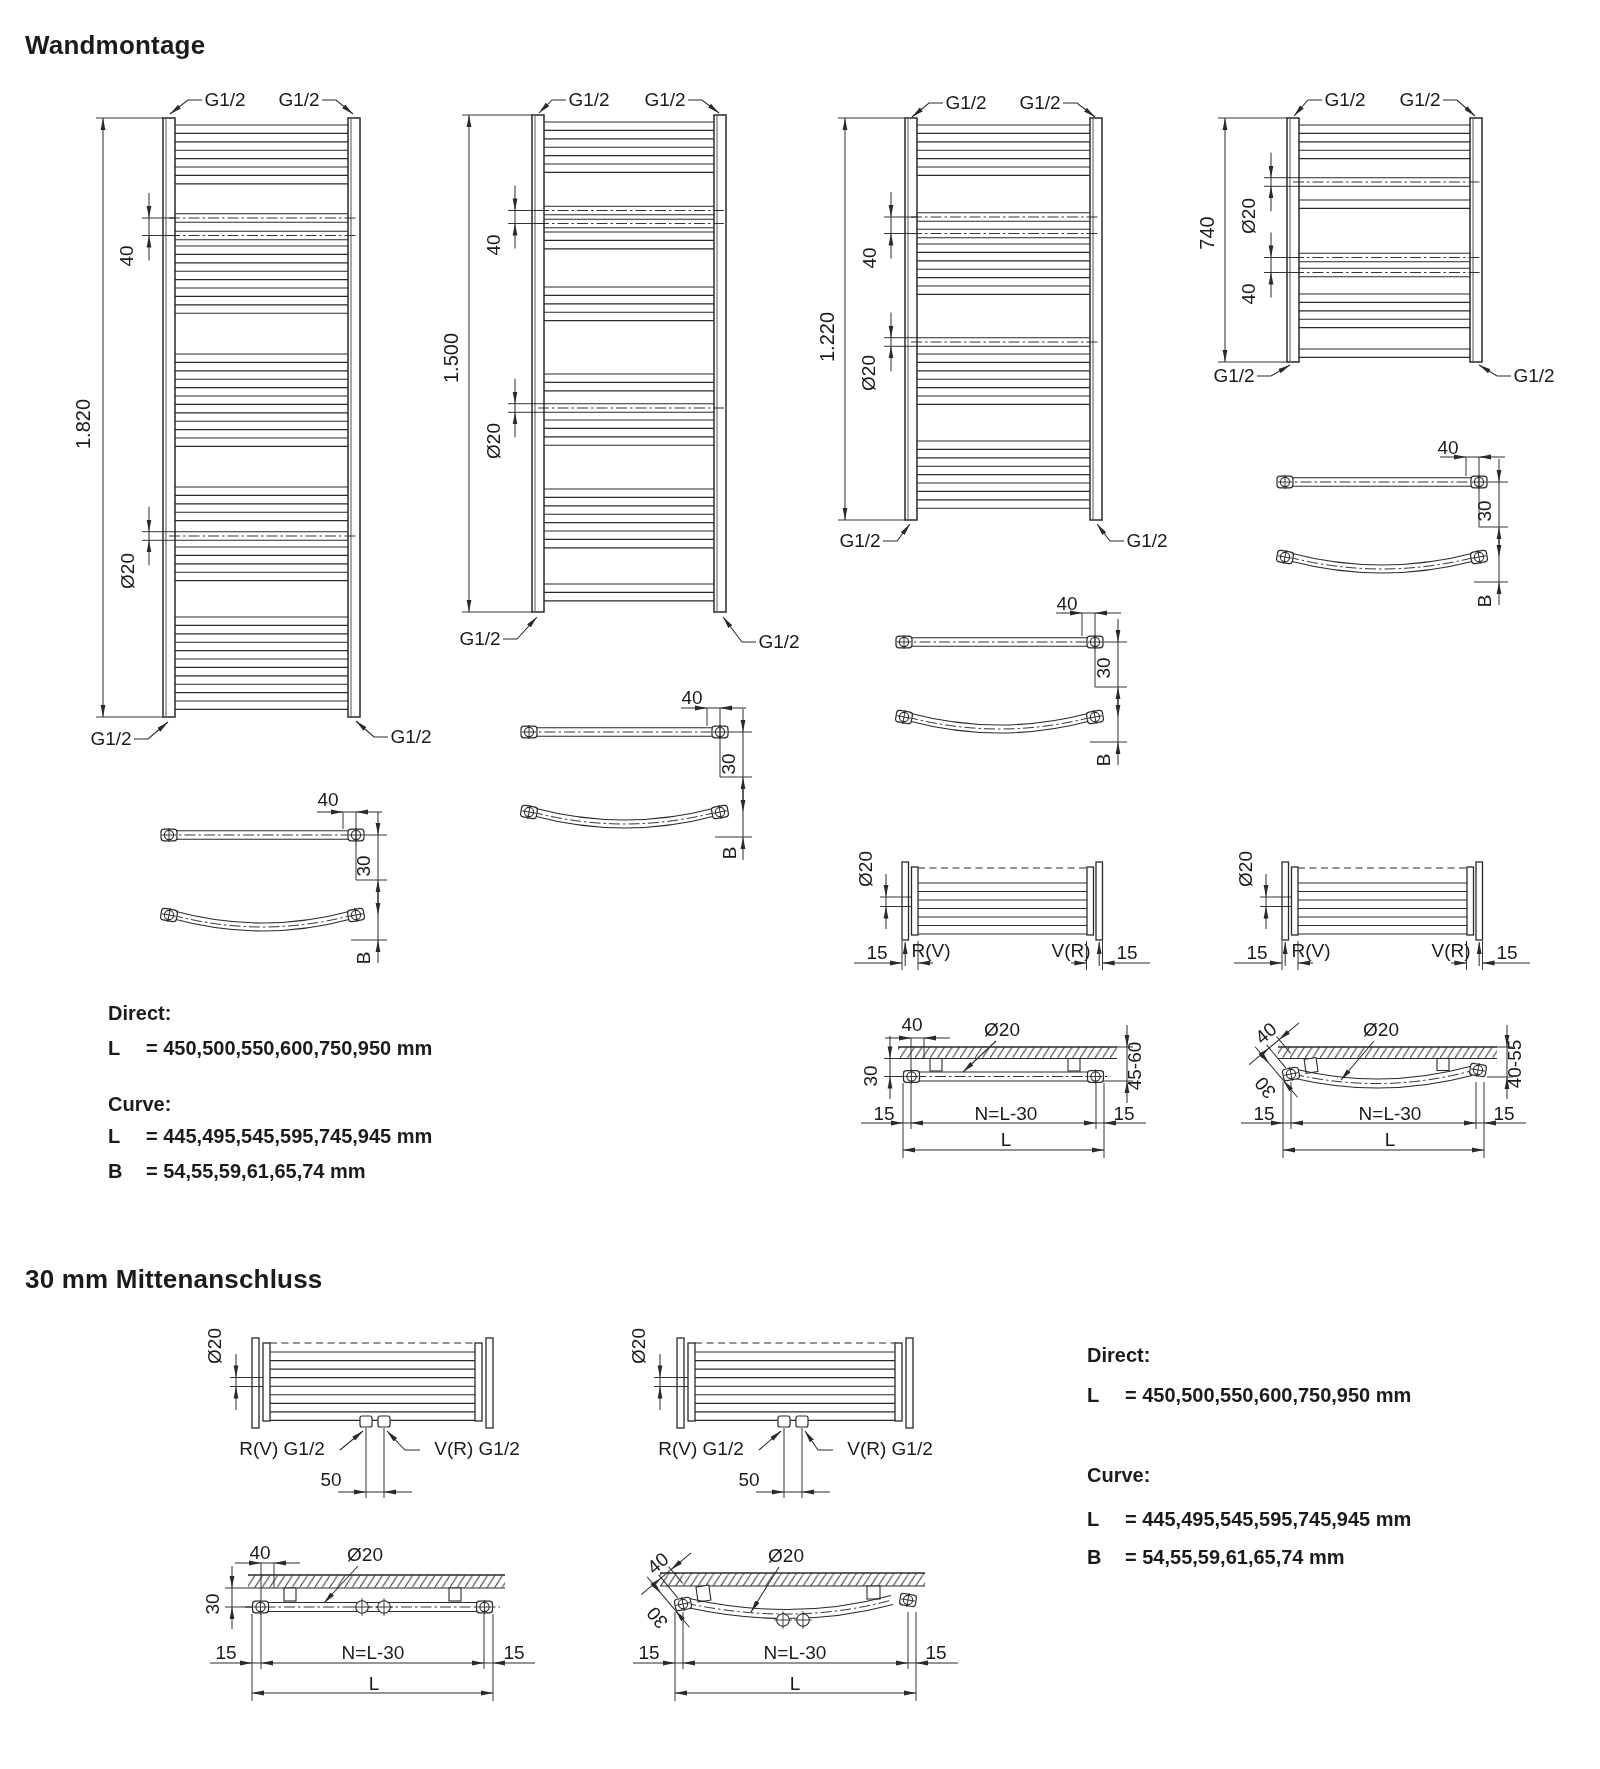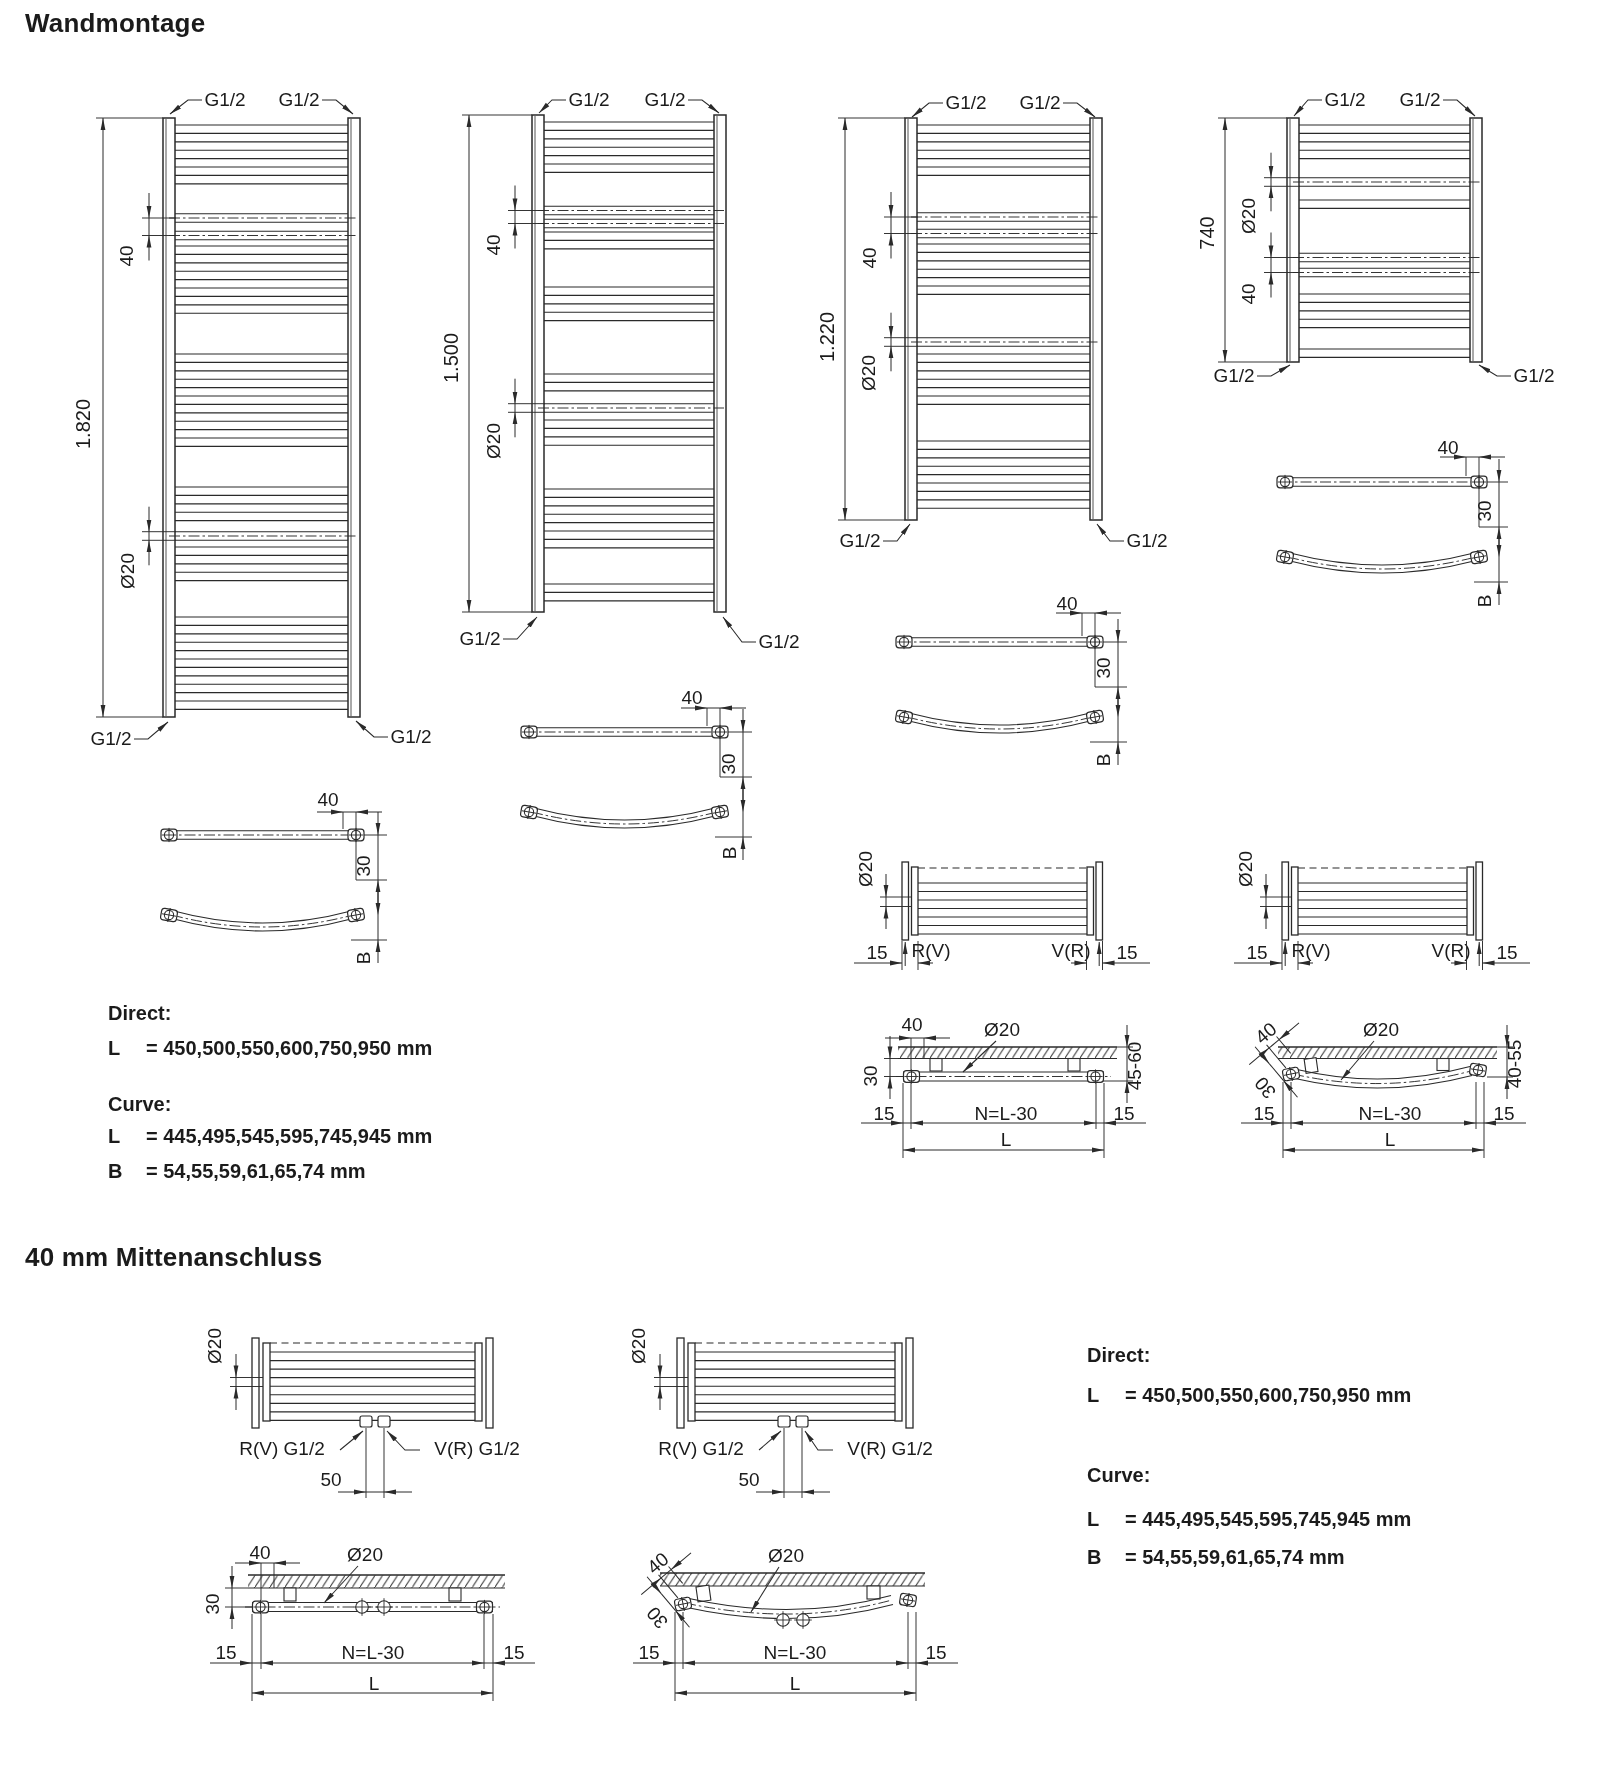--- a/index.html
+++ b/index.html
@@ -1,20 +1,20 @@
 <!DOCTYPE html>
 <html><head>
 <meta charset="utf-8">
 <style>
   html,body{margin:0;padding:0;background:#fff;}
   .page{position:relative;width:1600px;height:1769px;background:#fff;overflow:hidden;
         font-family:"Liberation Sans",sans-serif;color:#1b1b1b;}
   svg{position:absolute;left:0;top:0;}
   svg text{font-family:"Liberation Sans",sans-serif;fill:#1b1b1b;}
-  .title{position:absolute;font-size:26px;font-weight:bold;letter-spacing:.2px;}
+  .title{position:absolute;font-size:26px;font-weight:bold;letter-spacing:.2px;margin-top:22px;}
   .spec{position:absolute;font-size:20px;line-height:23px;font-weight:bold;}
   .sym{display:inline-block;width:38px;}
 </style>
 </head>
 <body>
 
 <div class="page">
   <svg id="d" width="1600" height="1769" viewBox="0 0 1600 1769">
     <defs>
       <marker id="ar" viewBox="0 0 12 6" refX="11.6" refY="3" markerWidth="12.5" markerHeight="6.5" orient="auto" markerUnits="userSpaceOnUse">
@@ -875,21 +875,21 @@
         <line x1="958" y1="1663" x2="916" y2="1663" stroke="#2a2a2a" stroke-width="1" fill="none" marker-end="url(#ar)"></line>
         <text x="649" y="1659" font-size="19" text-anchor="middle">15</text>
         <text x="795" y="1659" font-size="19" text-anchor="middle">N=L-30</text>
         <text x="936" y="1659" font-size="19" text-anchor="middle">15</text>
         <line x1="675" y1="1693" x2="916" y2="1693" stroke="#2a2a2a" stroke-width="1" fill="none" marker-end="url(#ar)" marker-start="url(#ars)"></line>
         <text x="795" y="1690" font-size="19" text-anchor="middle">L</text>
       </g>
     </svg>
 
   <div class="title" style="left:25px;top:8px">Wandmontage</div>
-  <div class="title" style="left:25px;top:1242px">40 mm Mittenanschluss</div>
+  <div class="title" style="left:25px;top:1242px">30 mm Mittenanschluss</div>
 
   <div class="spec" style="left:108px;top:1002px">
     <div>Direct:</div>
     <div style="margin-top:12px"><span class="sym">L</span><span>= 450,500,550,600,750,950 mm</span></div>
     <div style="margin-top:33px">Curve:</div>
     <div style="margin-top:9px"><span class="sym">L</span><span>= 445,495,545,595,745,945 mm</span></div>
     <div style="margin-top:12px"><span class="sym">B</span><span>= 54,55,59,61,65,74 mm</span></div>
   </div>
 
   <div class="spec" style="left:1087px;top:1344px">

